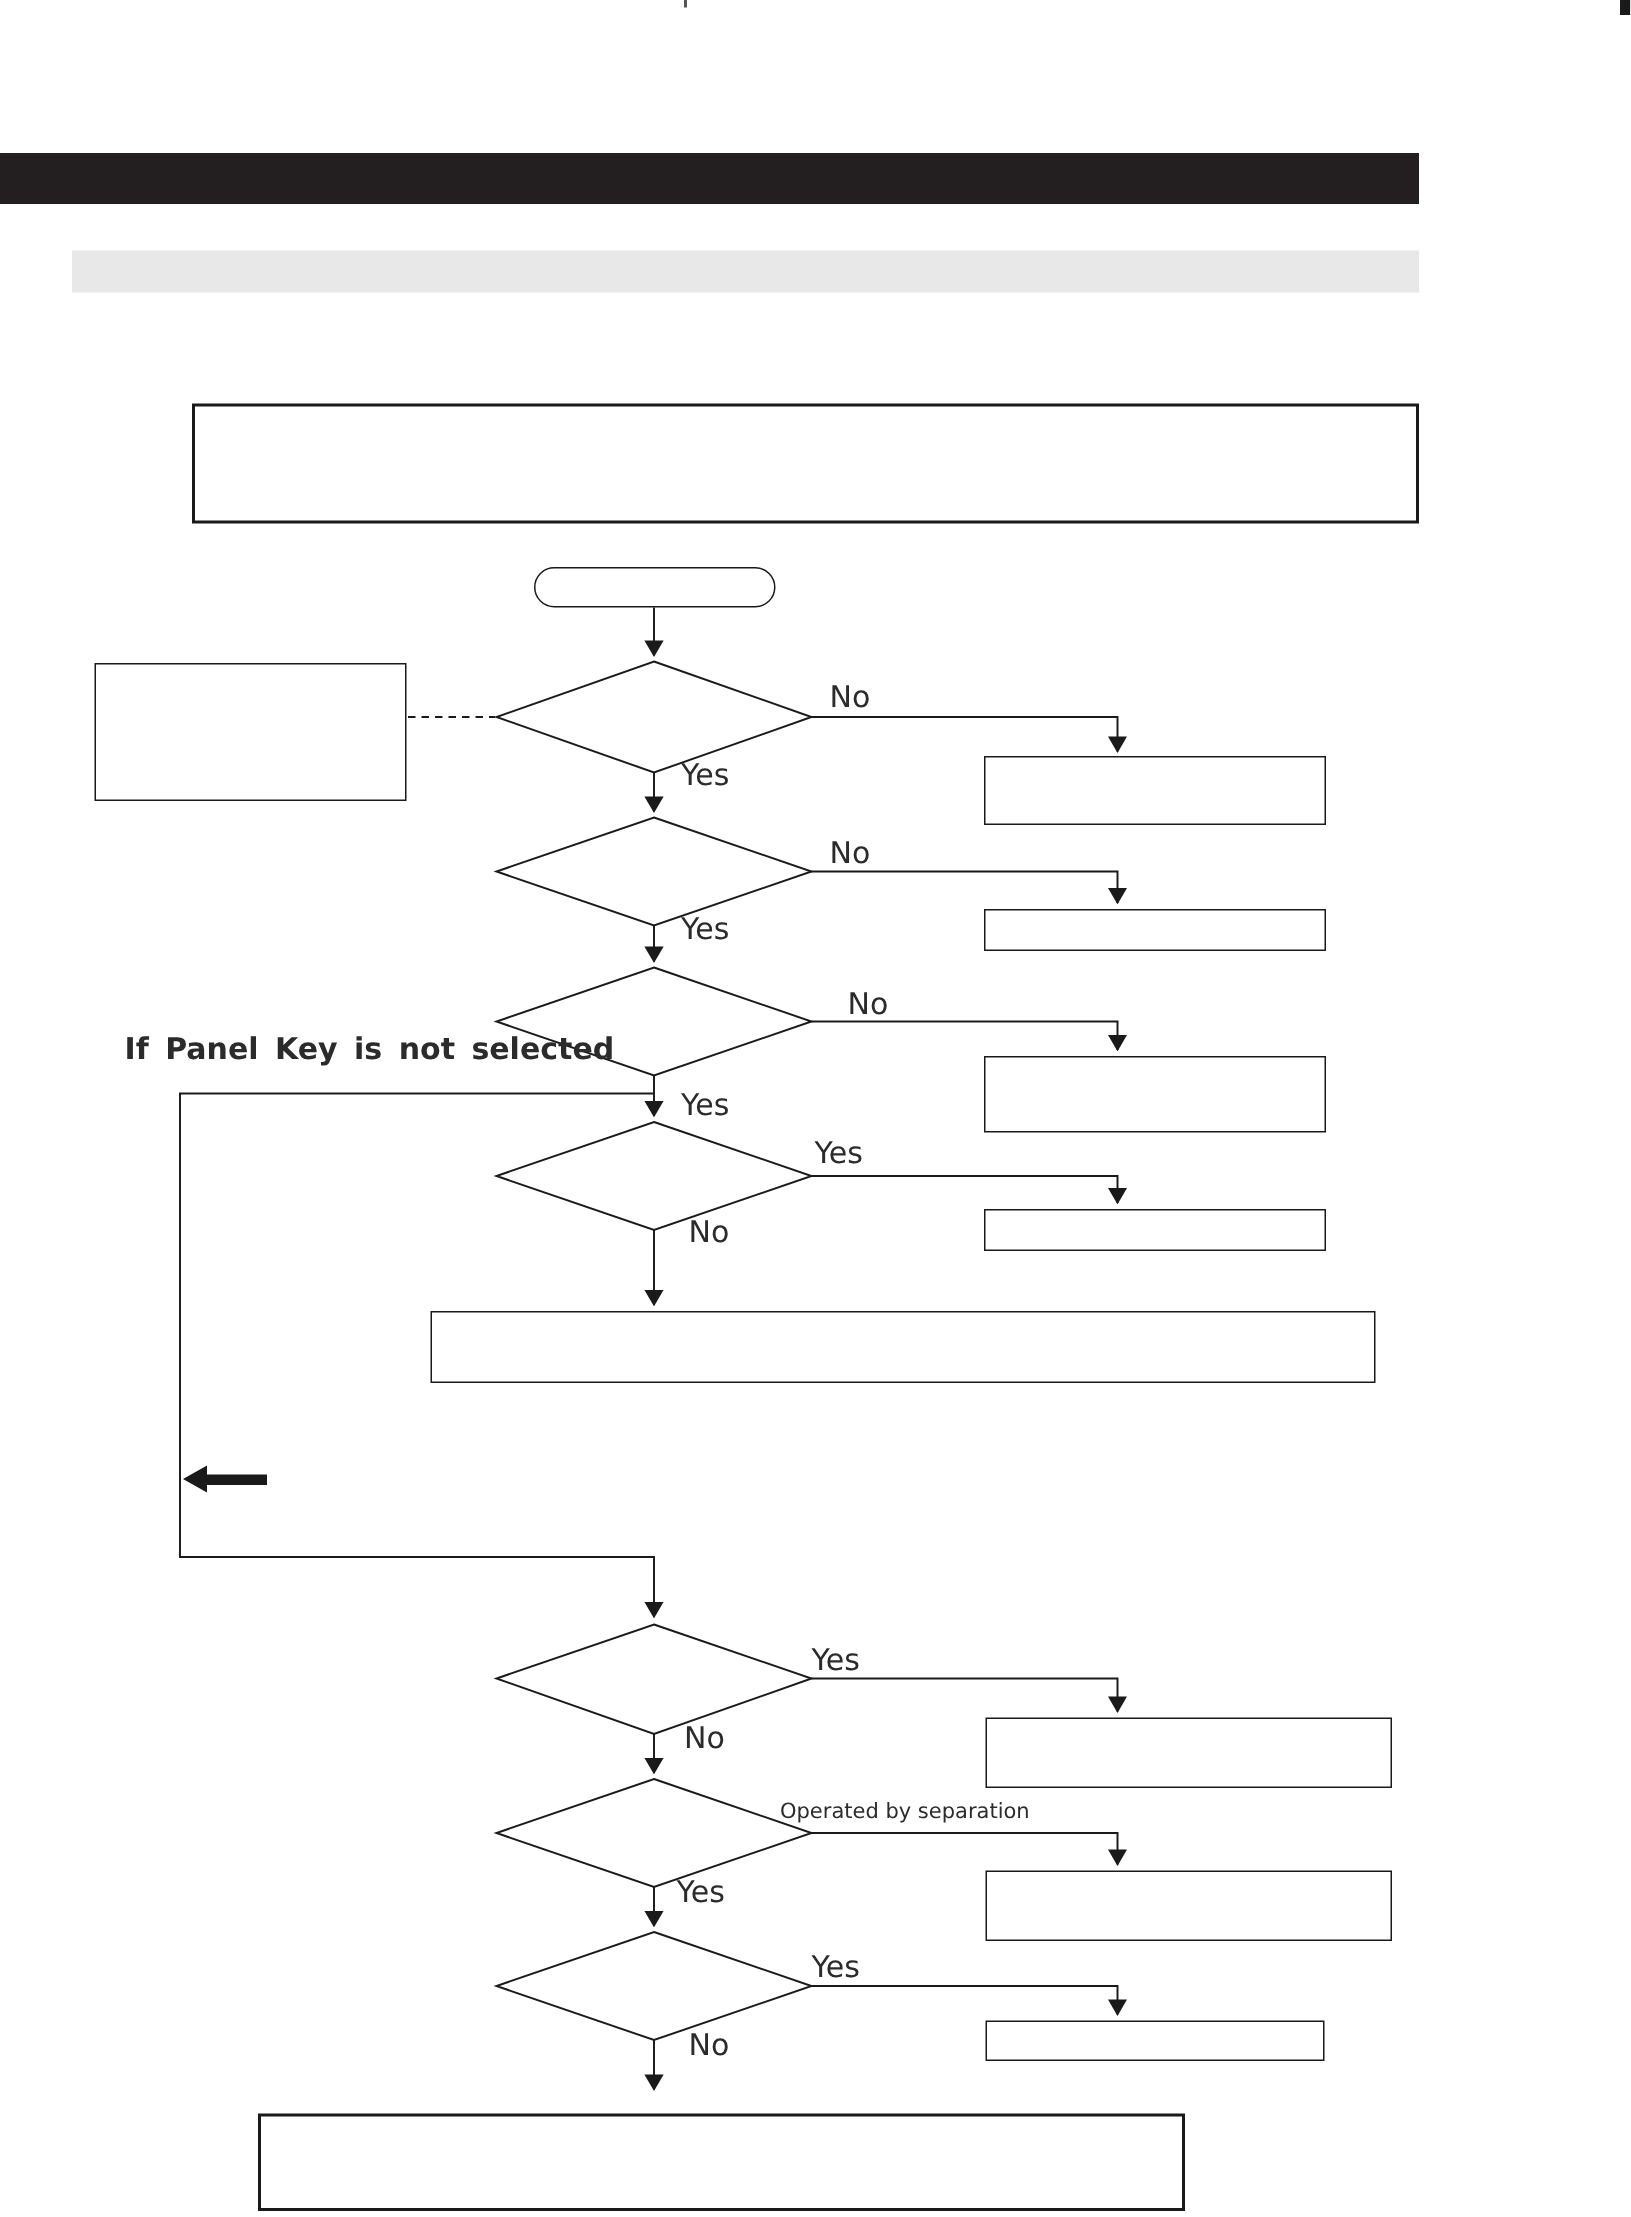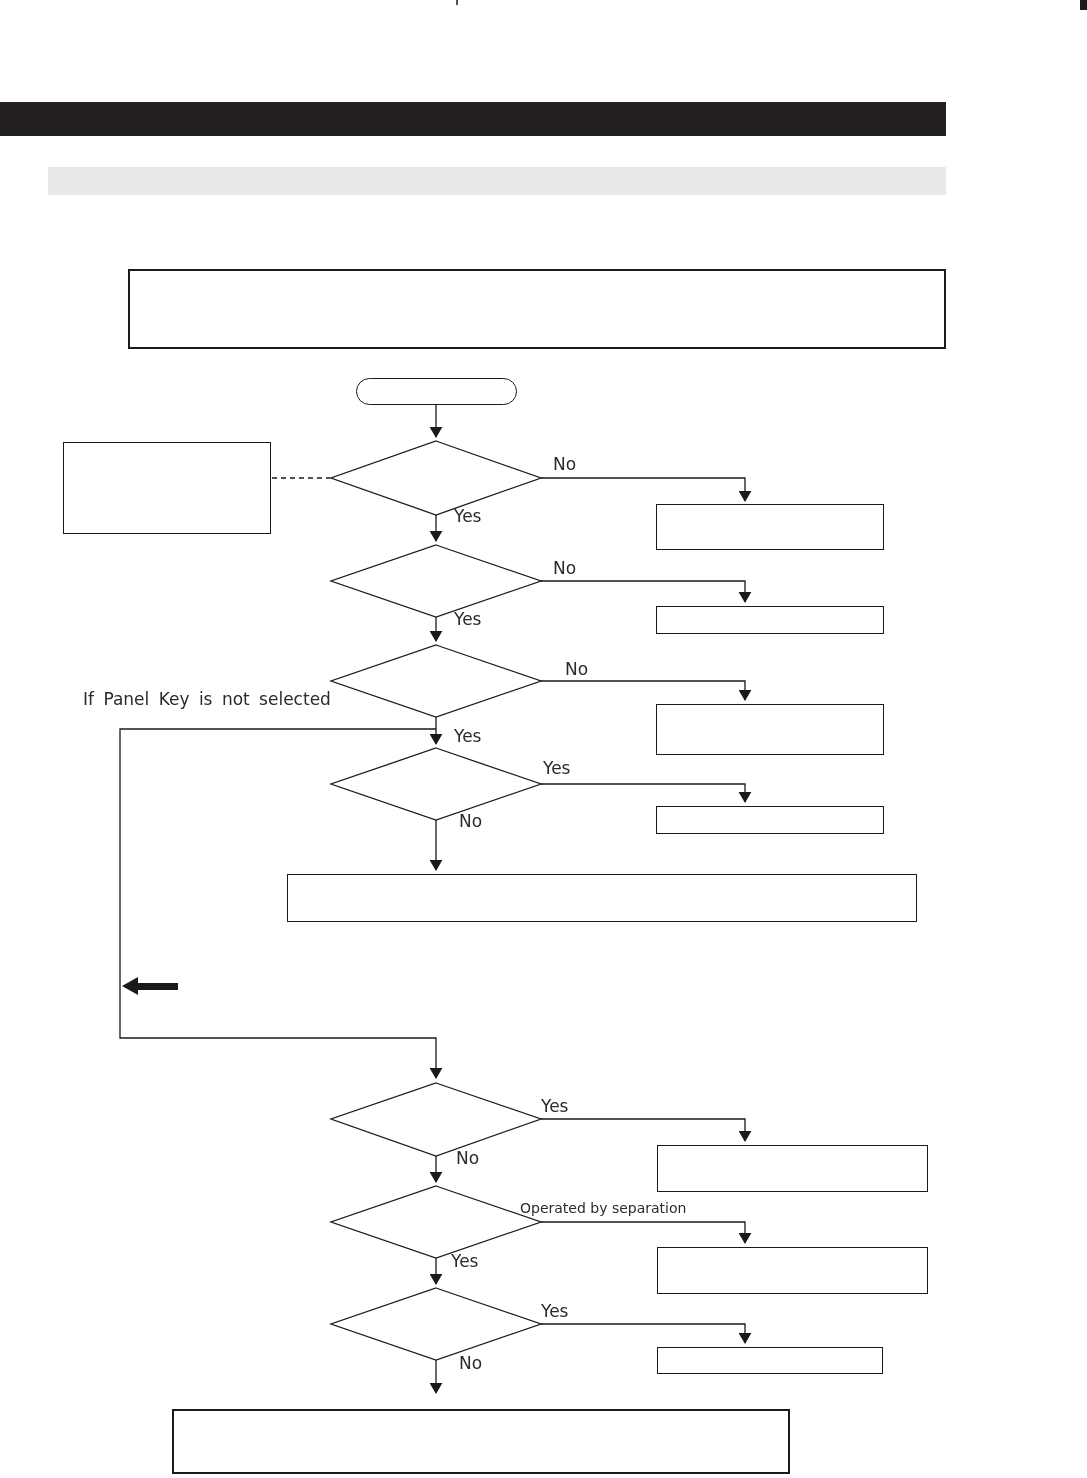--- a/index.html
+++ b/index.html
@@ -19,21 +19,21 @@
   .r1{left:656px;top:504px;width:228px;height:46px;}
   .r2{left:656px;top:606px;width:228px;height:28px;}
   .r3{left:656px;top:704px;width:228px;height:51px;}
   .r4{left:656px;top:806px;width:228px;height:28px;}
   .r5{left:657px;top:1145px;width:271px;height:47px;}
   .r6{left:657px;top:1247px;width:271px;height:47px;}
   .r7{left:657px;top:1347px;width:226px;height:27px;}
   .wide-box{left:287px;top:874px;width:630px;height:48px;}
   .end-box{left:172px;top:1409px;width:618px;height:65px;border-width:2px;}
   .flow-svg{left:0;top:0;width:1087px;height:1478px;pointer-events:none;}
-  .lbl{position:absolute;font-size:17px;line-height:17px;white-space:nowrap;color:#2b2b2b;}
+  .lbl{position:absolute;font-size:20px;line-height:17px;white-space:nowrap;color:#2b2b2b;}
   .lbl-sm{font-size:14px;}
   .note{word-spacing:4px;}
 </style>
 </head>
 <body>
 
 <div class="page">
 
   <div class="abs tick-top"></div>
   <div class="abs tick-tr"></div>
@@ -91,21 +91,21 @@
   <div class="box r1"></div>
   <div class="box r2"></div>
   <div class="box r3"></div>
   <div class="box r4"></div>
   <div class="box r5"></div>
   <div class="box r6"></div>
   <div class="box r7"></div>
   <div class="box wide-box"></div>
   <div class="box end-box"></div>
 
-  <span class="lbl note" style="left:83px;top:691px;">If Panel Key is not selected</span>
+  <span class="lbl note" style="left:83px;top:691px;font-weight:bold;">If Panel Key is not selected</span>
 
   <span class="lbl" style="left:553px;top:456px;">No</span>
   <span class="lbl" style="left:454px;top:508px;">Yes</span>
 
   <span class="lbl" style="left:553px;top:560px;">No</span>
   <span class="lbl" style="left:454px;top:611px;">Yes</span>
 
   <span class="lbl" style="left:565px;top:661px;">No</span>
   <span class="lbl" style="left:454px;top:728px;">Yes</span>
 

